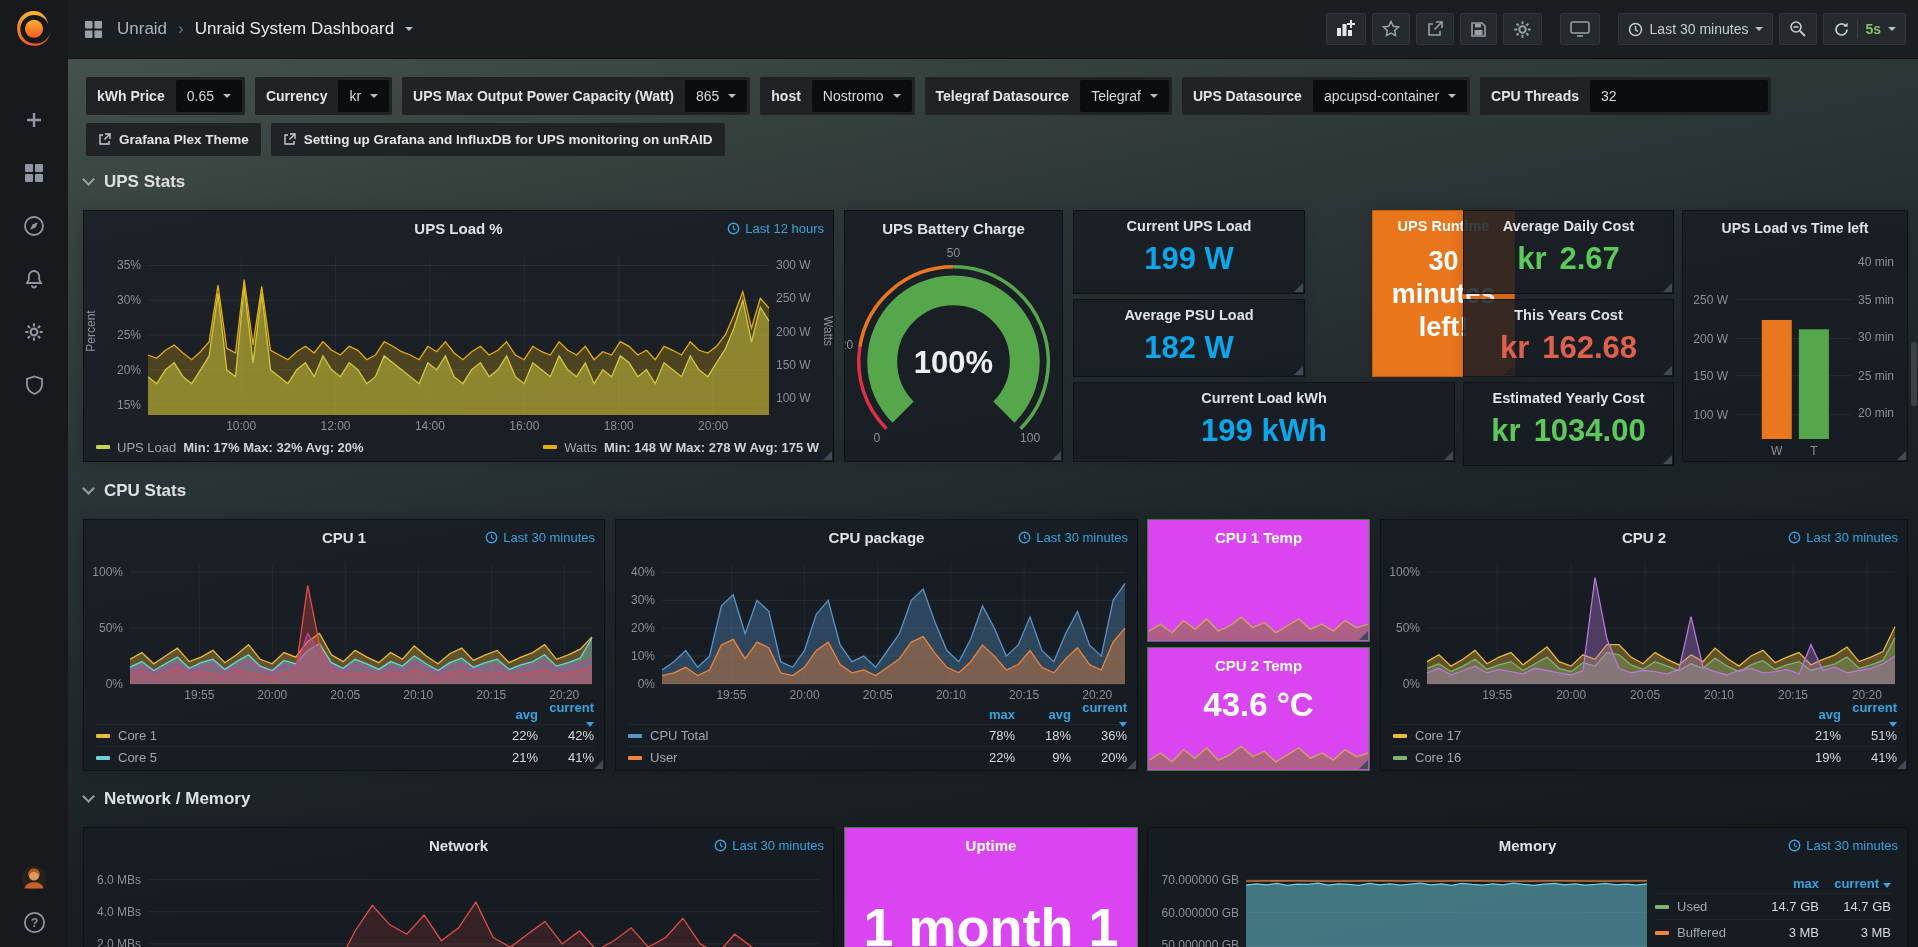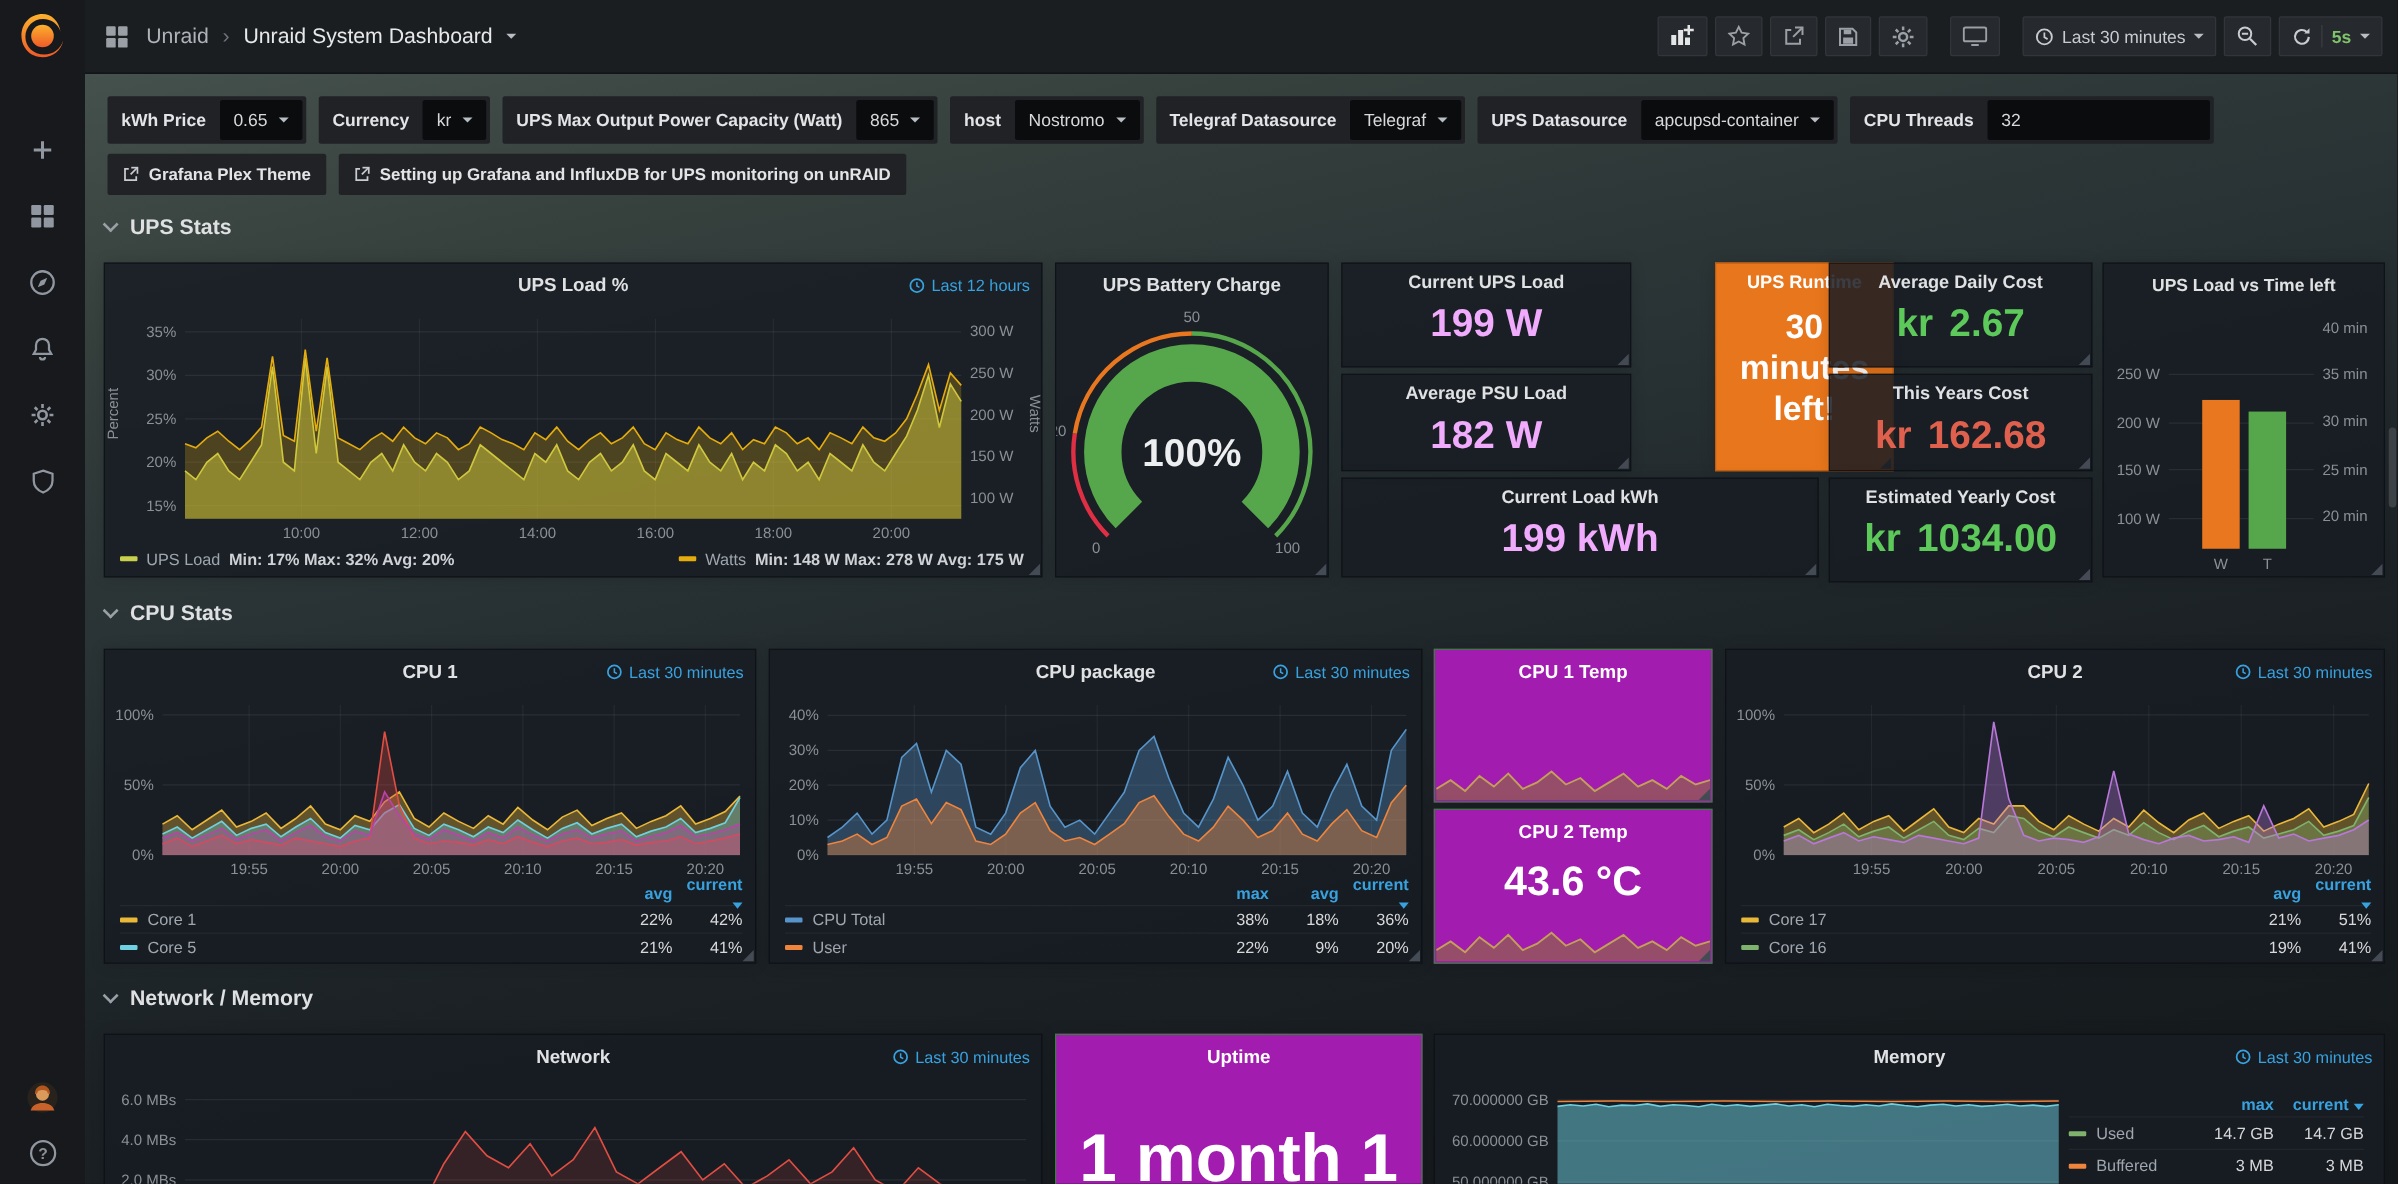--- a/index.html
+++ b/index.html
@@ -40,33 +40,33 @@
 .links{position:absolute;left:86px;top:123px;display:flex;gap:10px;z-index:2}
 .linkbtn{display:flex;align-items:center;gap:8px;background:#202226;height:33px;padding:0 12px;border-radius:2px;
   font-size:13.5px;font-weight:bold;color:#e3e4e6;cursor:pointer;white-space:nowrap}
 
 .rowhead{position:absolute;display:flex;align-items:center;gap:11px;font-size:17px;font-weight:bold;color:#dfe0e2;cursor:pointer;z-index:2}
 .chev{width:9px;height:9px;border-left:2px solid #9aa0a6;border-bottom:2px solid #9aa0a6;transform:rotate(-45deg);margin-top:-5px}
 .panel{position:absolute;background:rgba(23,28,35,0.85);border:1px solid rgba(8,10,14,0.6);z-index:1;
   box-shadow:0 0 12px rgba(0,0,0,0.15)}
 .panel:after{content:"";position:absolute;right:1px;bottom:1px;width:0;height:0;
   border-left:9px solid transparent;border-bottom:9px solid #454b54}
-.panel.green{background:#a21caf;border-color:#39803e}
+.panel.green{background:#d946ef;border-color:#39803e}
 .panel.orange{background:#e8761c;border-color:#c05f12}
 .ptitle{height:34px;display:flex;align-items:center;justify-content:center;font-size:15px;font-weight:bold;
   color:#e0e1e3;cursor:pointer;white-space:nowrap;overflow:hidden}
 .panel.green .ptitle,.panel.orange .ptitle{color:#fff}
 .ptitle.small{height:30px;font-size:14.5px}
 .trange{position:absolute;top:10px;right:9px;display:flex;align-items:center;gap:5px;color:#38a2df;font-size:13px;cursor:pointer}
 .chart{position:absolute;left:0;right:0}
 .chart svg{display:block}
 svg text{fill:#8b9096;font-size:12px;font-family:"Liberation Sans",sans-serif}
 svg .gval{font-size:31px;font-weight:bold;fill:#eceef0}
 
-.sval{display:flex;align-items:center;justify-content:center;gap:13px;font-size:31px;font-weight:bold;color:#f0abfc;margin-top:0}
+.sval{display:flex;align-items:center;justify-content:center;gap:13px;font-size:31px;font-weight:bold;color:#0ea5e9;margin-top:0}
 .sval.green{color:#5cc95a}
 .sval.red{color:#e0604e}
 .runtime-val{font-size:27px;font-weight:bold;color:#fff;text-align:center;line-height:1.22;padding:4px 8px}
 .temp-val{font-size:33px;font-weight:bold;color:#fff;text-align:center;margin-top:4px}
 .uptime-val{font-size:54px;font-weight:bold;color:#fff;text-align:center;margin-top:34px;white-space:nowrap}
 .spark{position:absolute;left:1px;right:1px;bottom:1px;height:30px}
 
 .legend-line{position:absolute;left:12px;right:14px;bottom:3px;height:22px;display:flex;justify-content:space-between;align-items:center;font-size:13px}
 .litem{display:flex;align-items:center;gap:7px;cursor:pointer}
 .lmark{width:14px;height:4px;border-radius:1px;display:inline-block}
@@ -590,21 +590,21 @@
     <div class="lt-head">
         <span class="lt-sp"></span>
         <span class="lt-cell">max</span>
         <span class="lt-cell">avg</span>
         <span class="lt-cell sort">current</span>
       </div>
     <div class="lt-row">
         <i class="lmark" style="background: rgb(87, 148, 201);"></i>
         <span class="lt-name">CPU Total</span>
         <span class="lt-sp"></span>
-        <span class="lt-cell">38%</span>
+        <span class="lt-cell">78%</span>
         <span class="lt-cell">18%</span>
         <span class="lt-cell">36%</span>
       </div>
     <div class="lt-row">
         <i class="lmark" style="background: rgb(239, 132, 60);"></i>
         <span class="lt-name">User</span>
         <span class="lt-sp"></span>
         <span class="lt-cell">22%</span>
         <span class="lt-cell">9%</span>
         <span class="lt-cell">20%</span>

